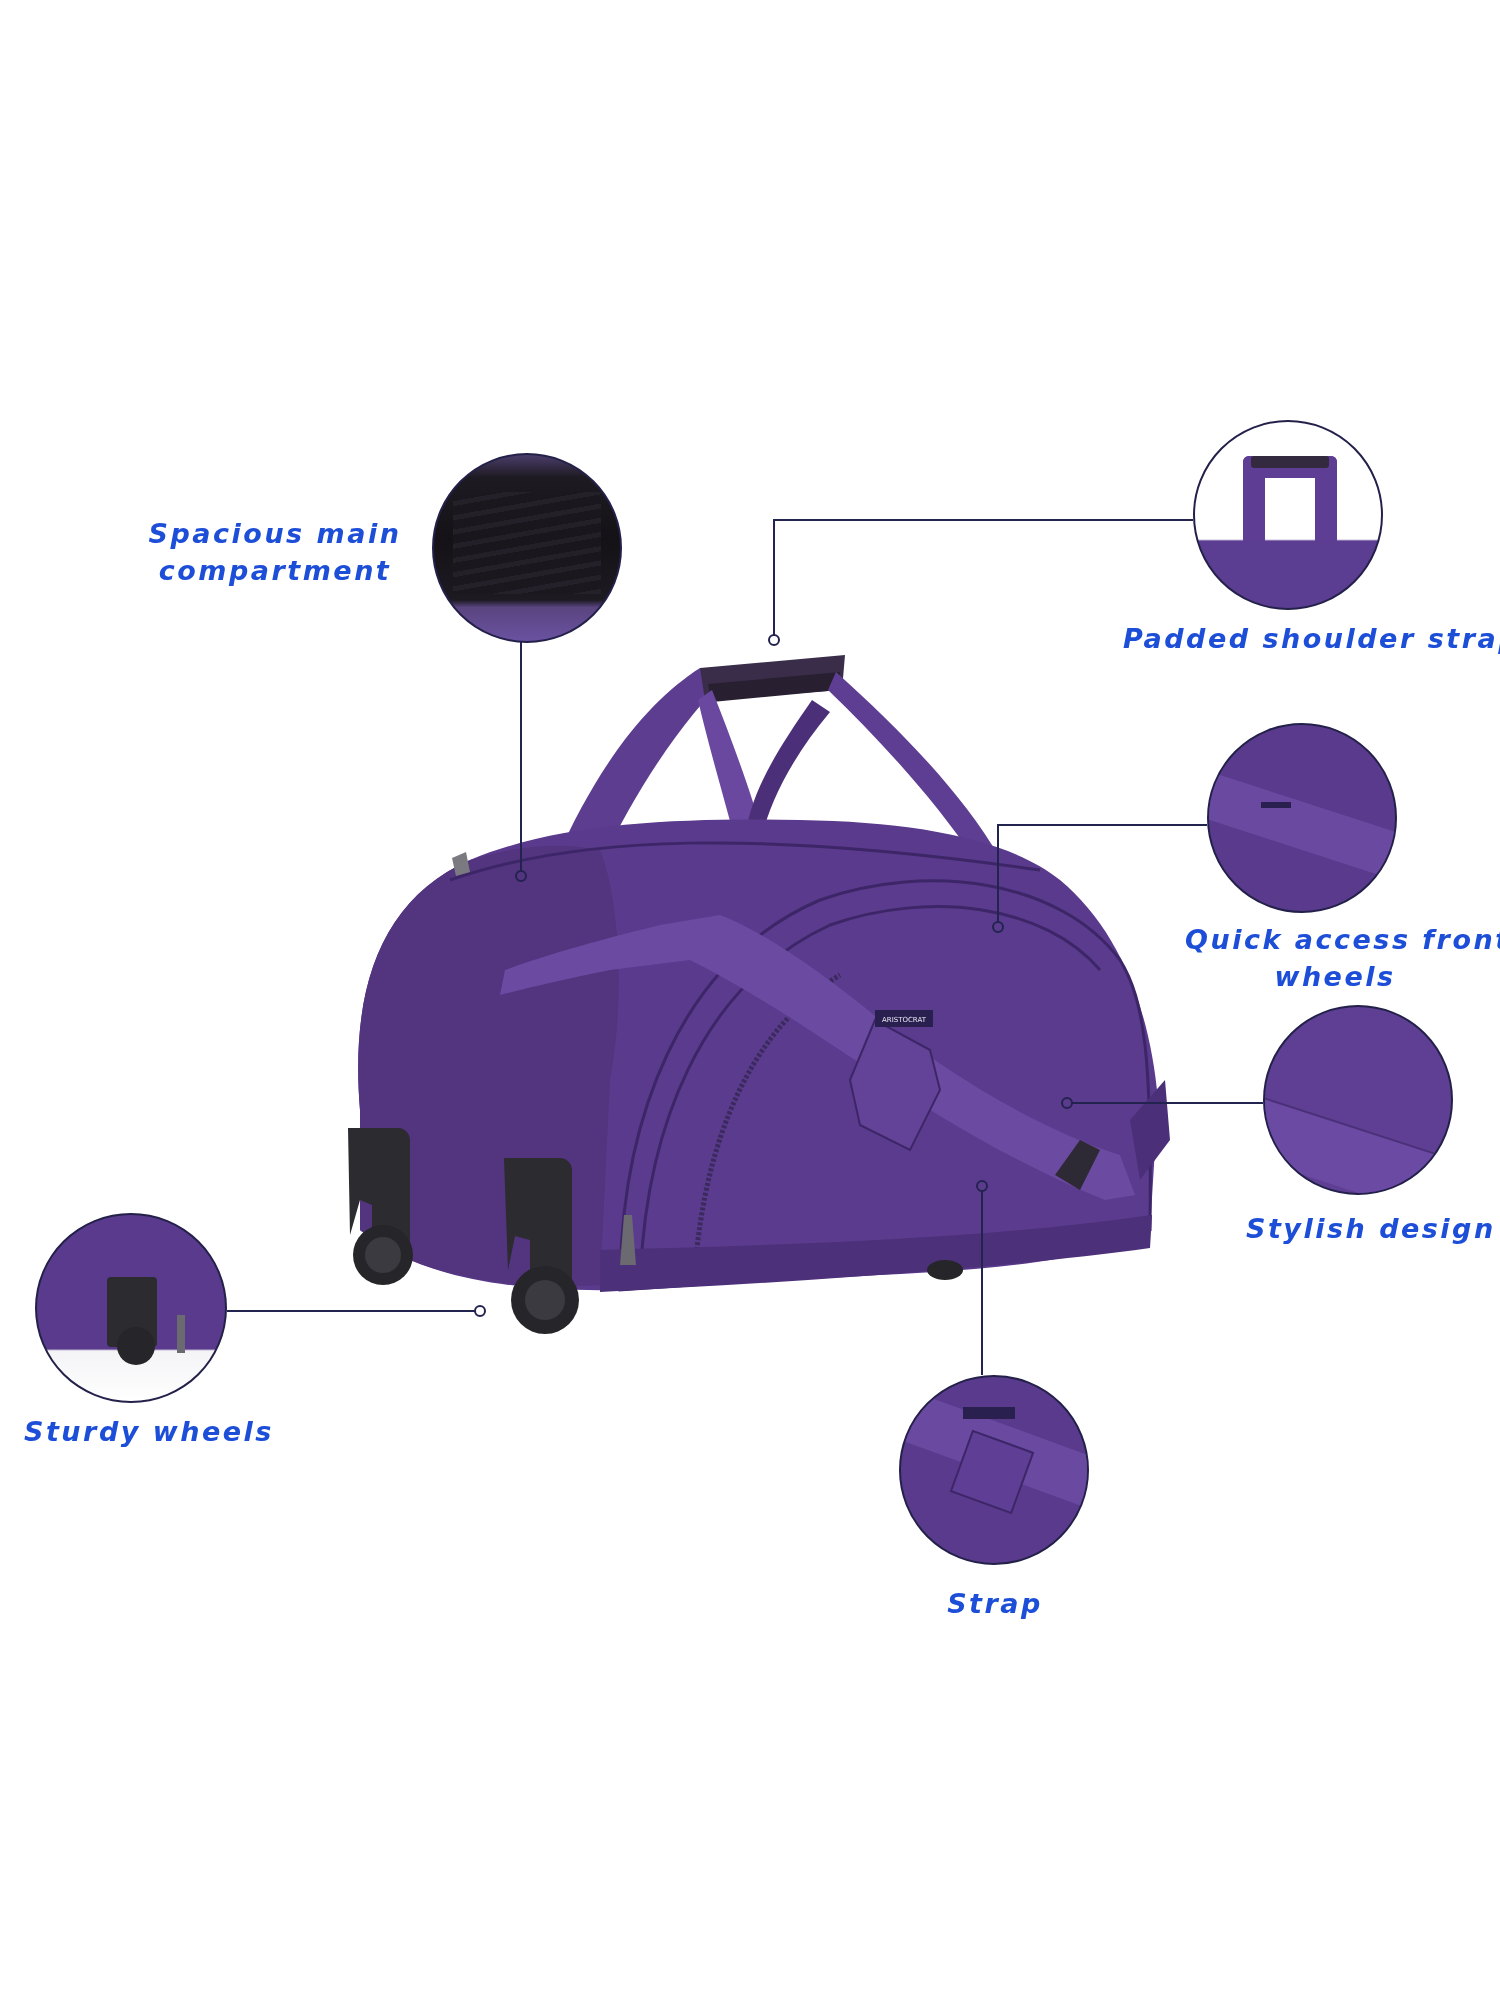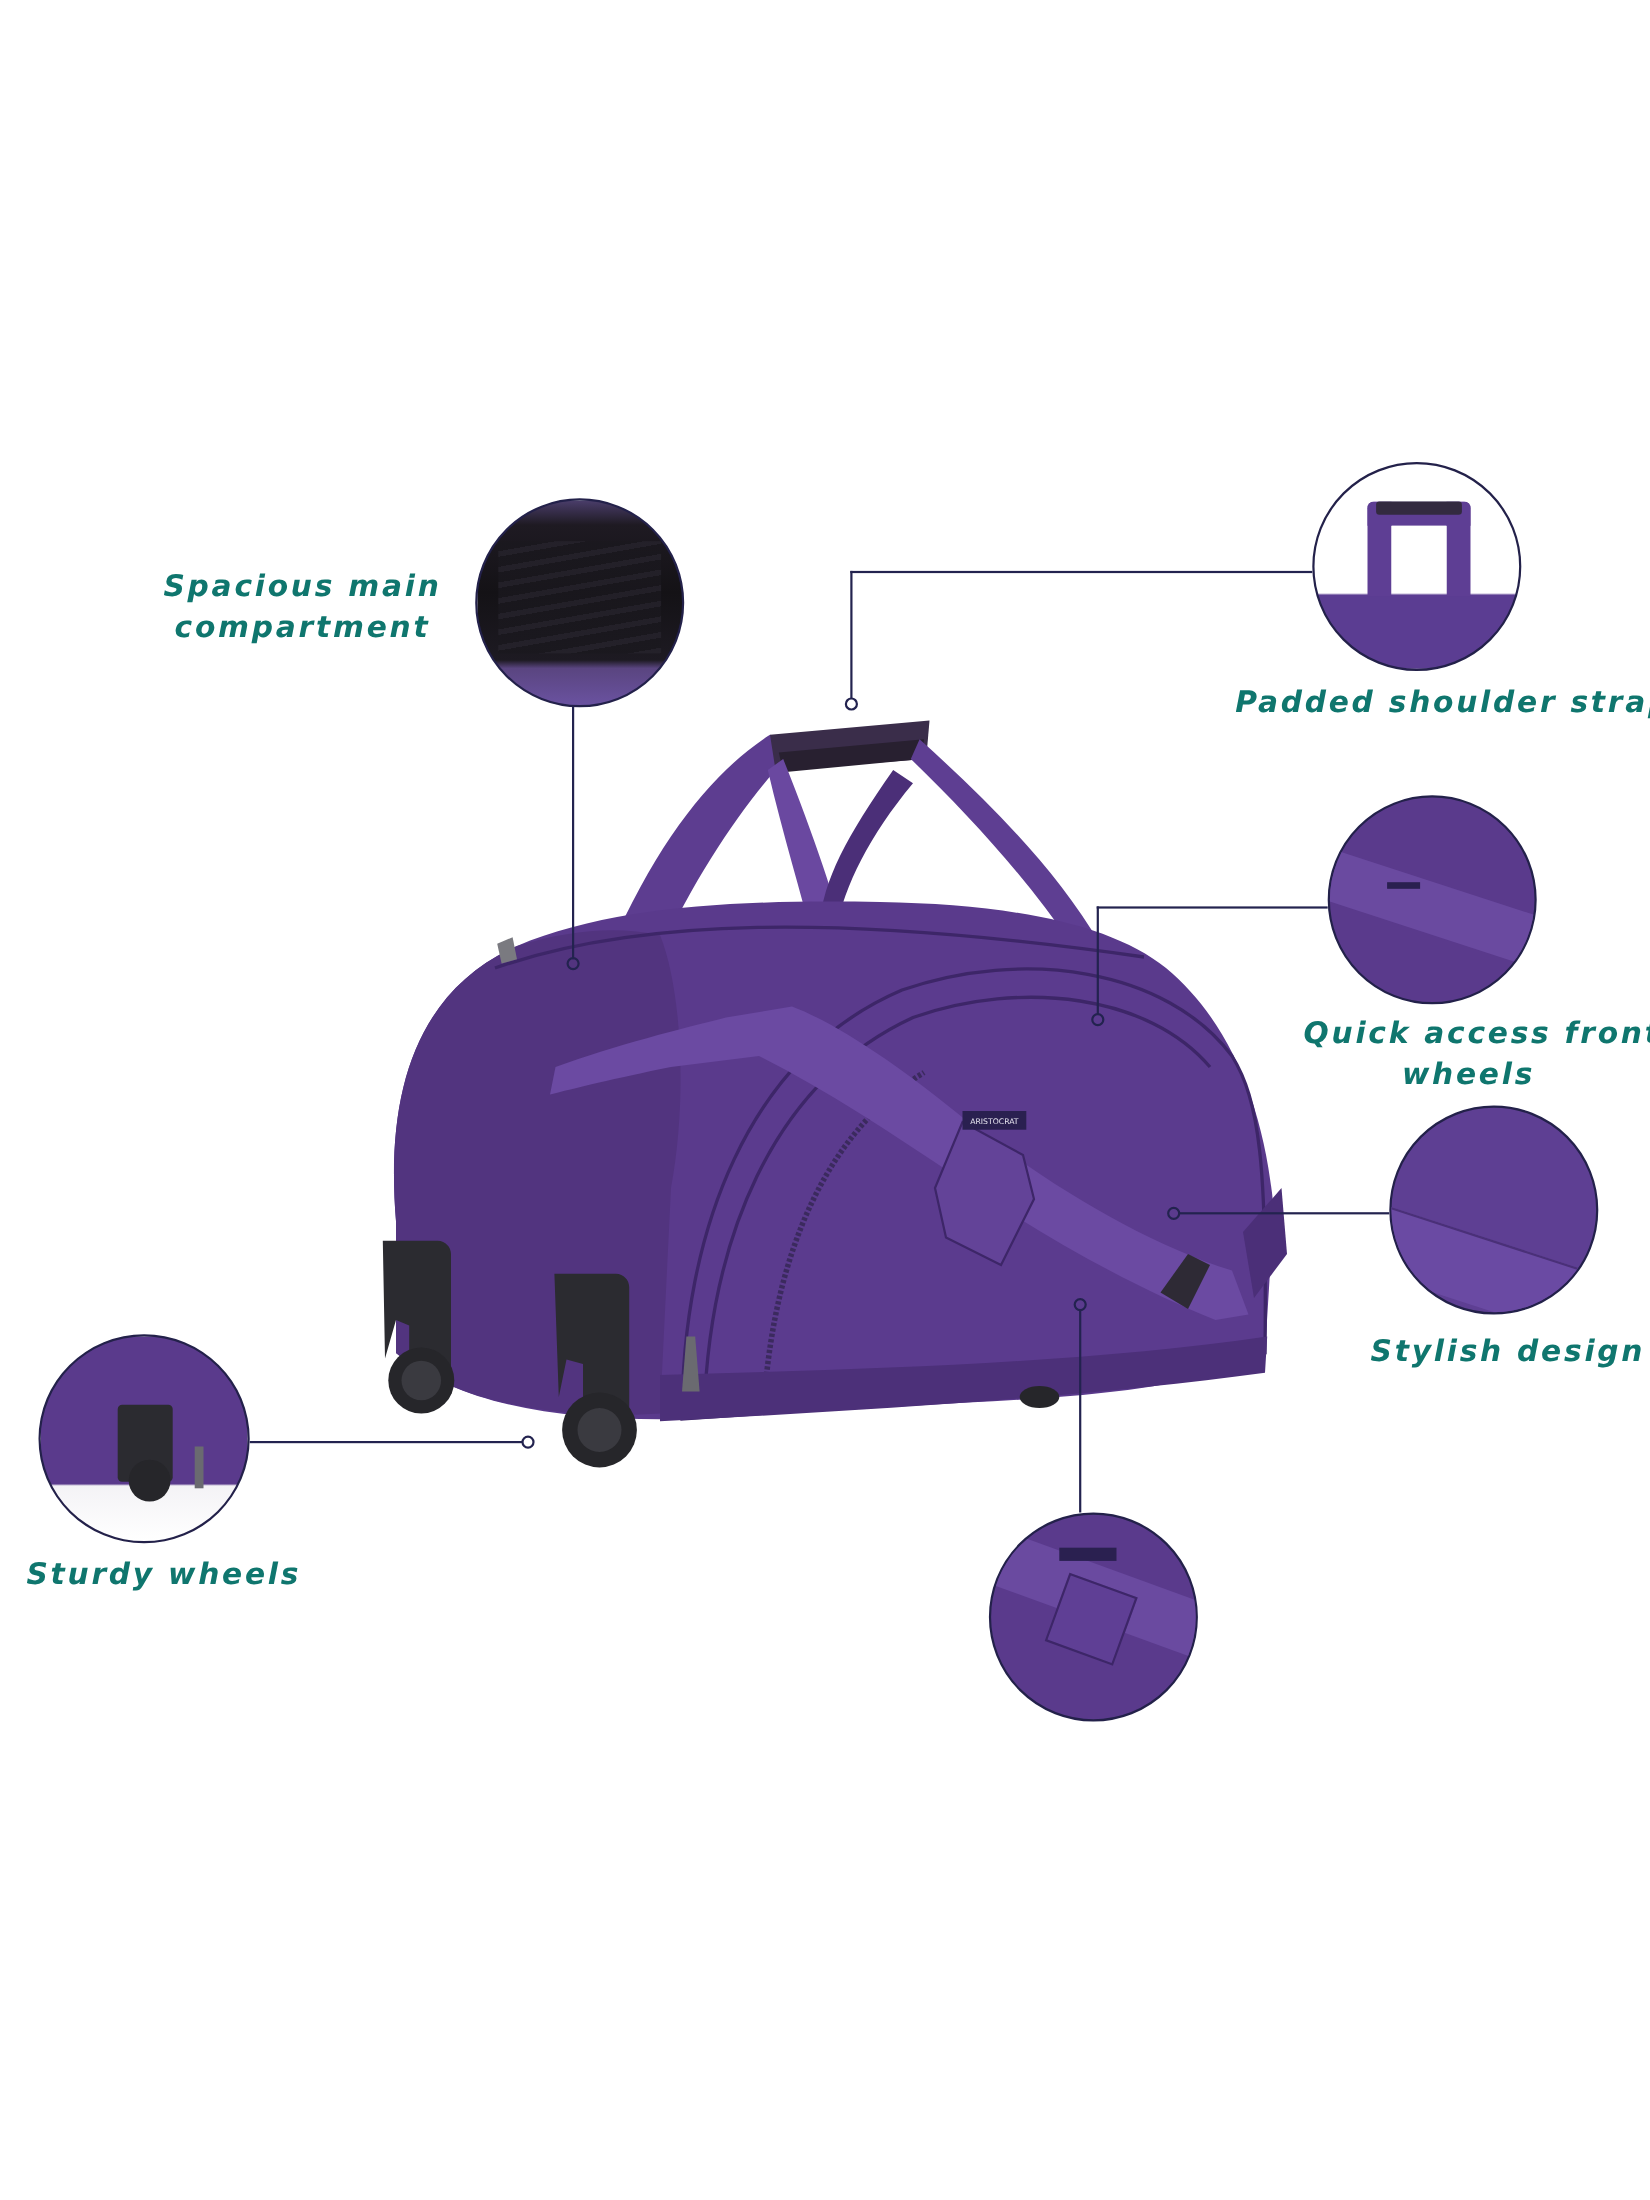--- a/index.html
+++ b/index.html
@@ -1,18 +1,18 @@
 <!DOCTYPE html>
 <html><head>
 <meta charset="utf-8">
 <style>
   html,body{margin:0;padding:0;background:#ffffff;}
   body{width:1500px;height:2000px;position:relative;overflow:hidden;font-family:"DejaVu Sans","Liberation Sans",sans-serif;}
   .stage{position:absolute;left:0;top:0;width:1500px;height:2000px;}
-  .label{position:absolute;color:#0f766e;font-weight:bold;font-style:italic;font-size:27px;letter-spacing:2.5px;line-height:37px;white-space:nowrap;font-family:"DejaVu Sans","Liberation Sans",sans-serif;}
+  .label{position:absolute;color:#1d4ed8;font-weight:bold;font-style:italic;font-size:27px;letter-spacing:2.5px;line-height:37px;white-space:nowrap;font-family:"DejaVu Sans","Liberation Sans",sans-serif;}
   .label.center{text-align:center;}
   .detail{position:absolute;border-radius:50%;border:2px solid #23214a;overflow:hidden;box-sizing:border-box;}
   .line{position:absolute;background:#23234f;}
   .dot{position:absolute;width:12px;height:12px;border:2px solid #23234f;border-radius:50%;background:transparent;box-sizing:border-box;}
   svg{position:absolute;left:0;top:0;}
 </style>
 </head>
 <body>
 
 <div class="stage">
@@ -128,15 +128,16 @@
 
   <div class="label" style="left:1246px;top:1210px;">
     <div>Stylish design</div>
   </div>
 
   <div class="label" style="left:24px;top:1413px;">
     <div>Sturdy wheels</div>
   </div>
 
   <div class="label center" style="left:830px;top:1585px;width:330px;">
+    <div>Strap</div>
   </div>
 
 </div>
 
 </body></html>

